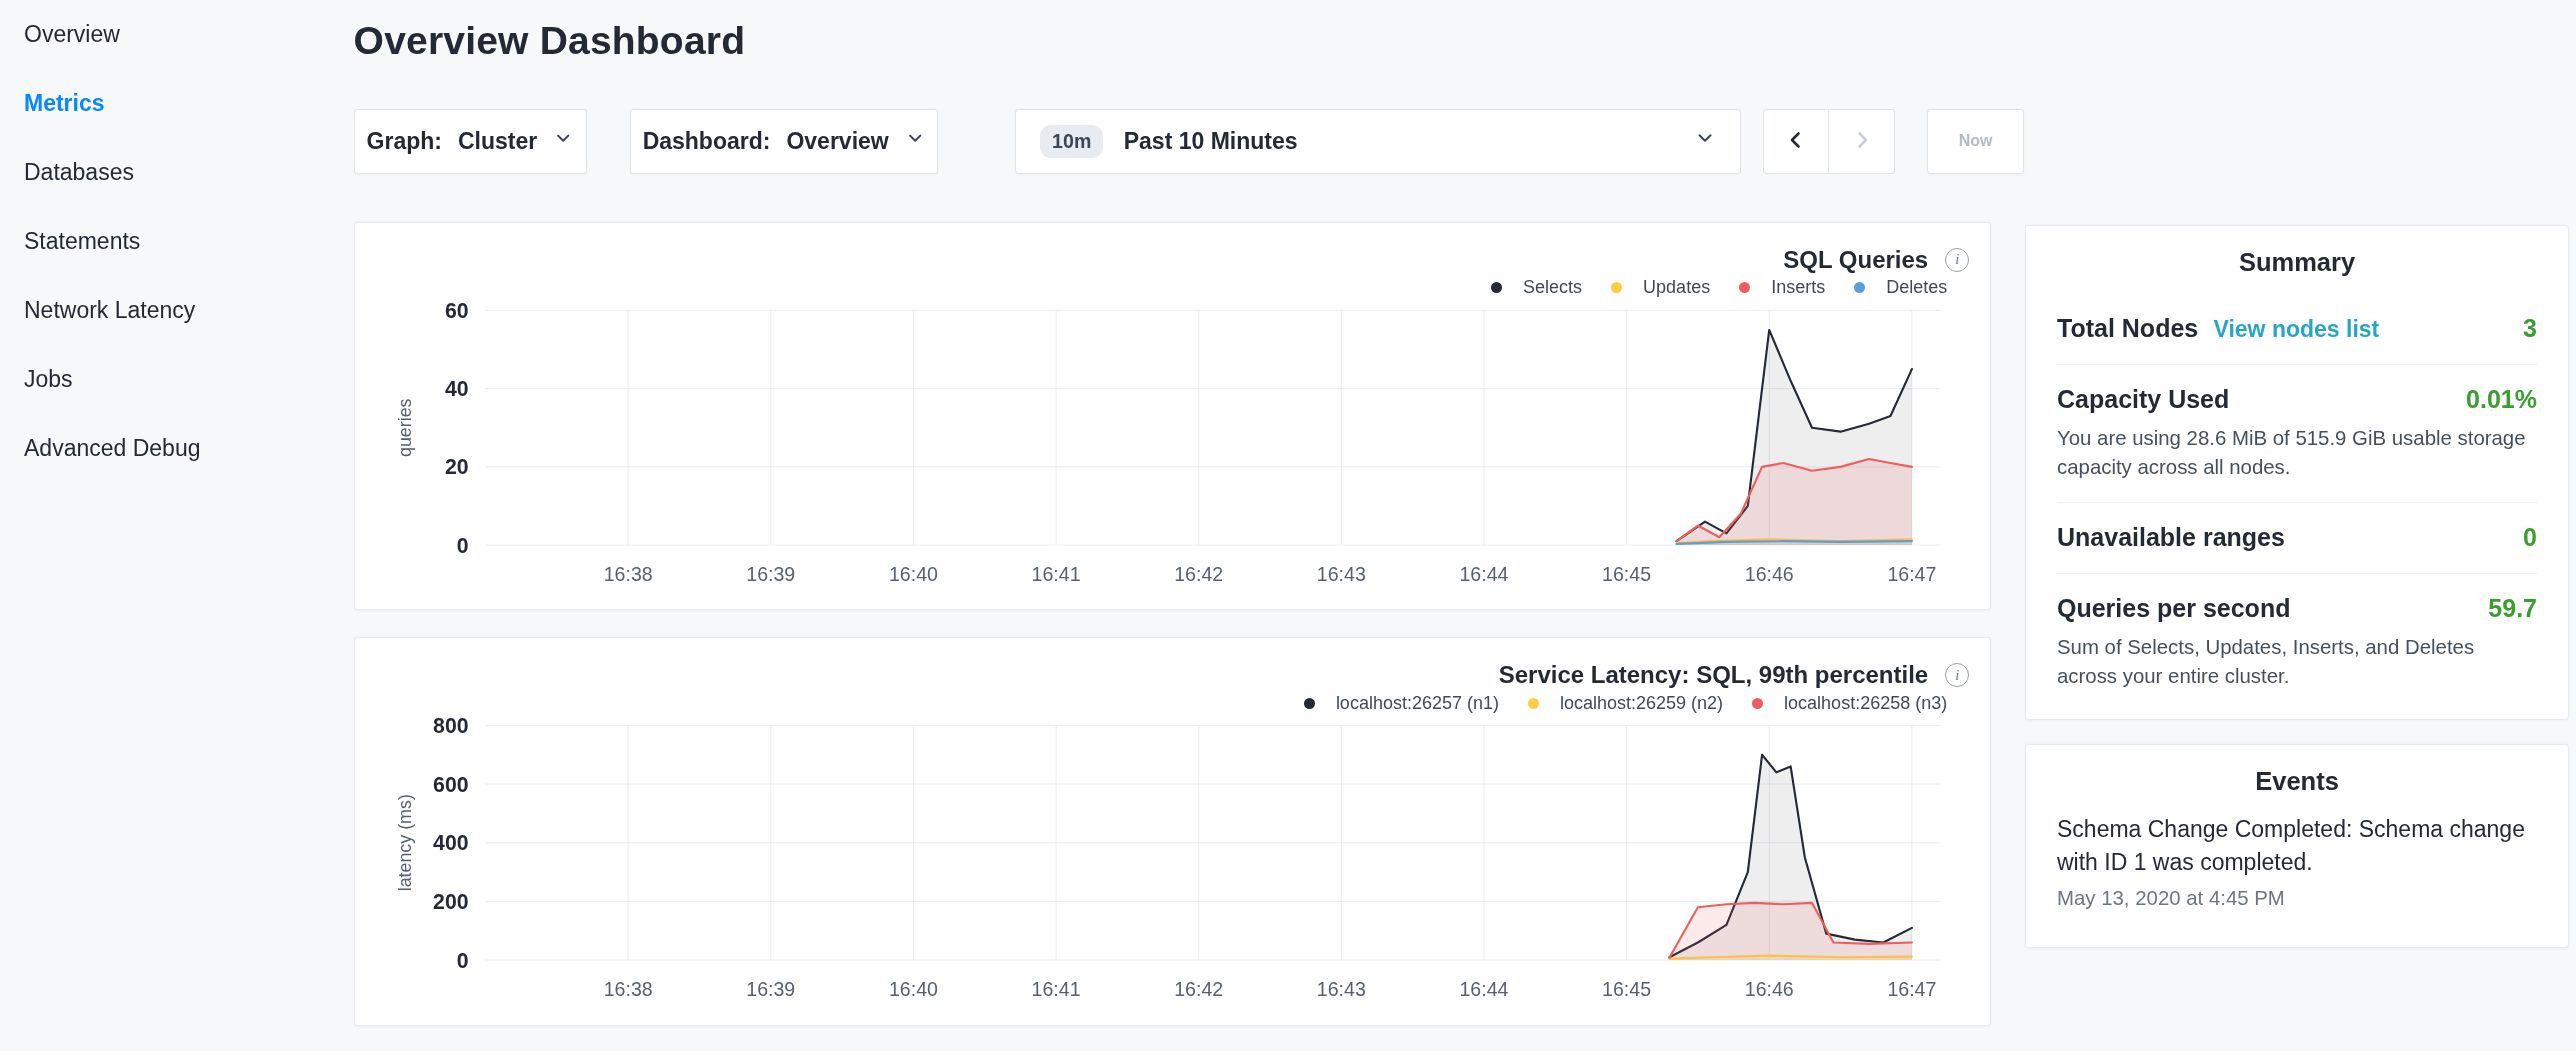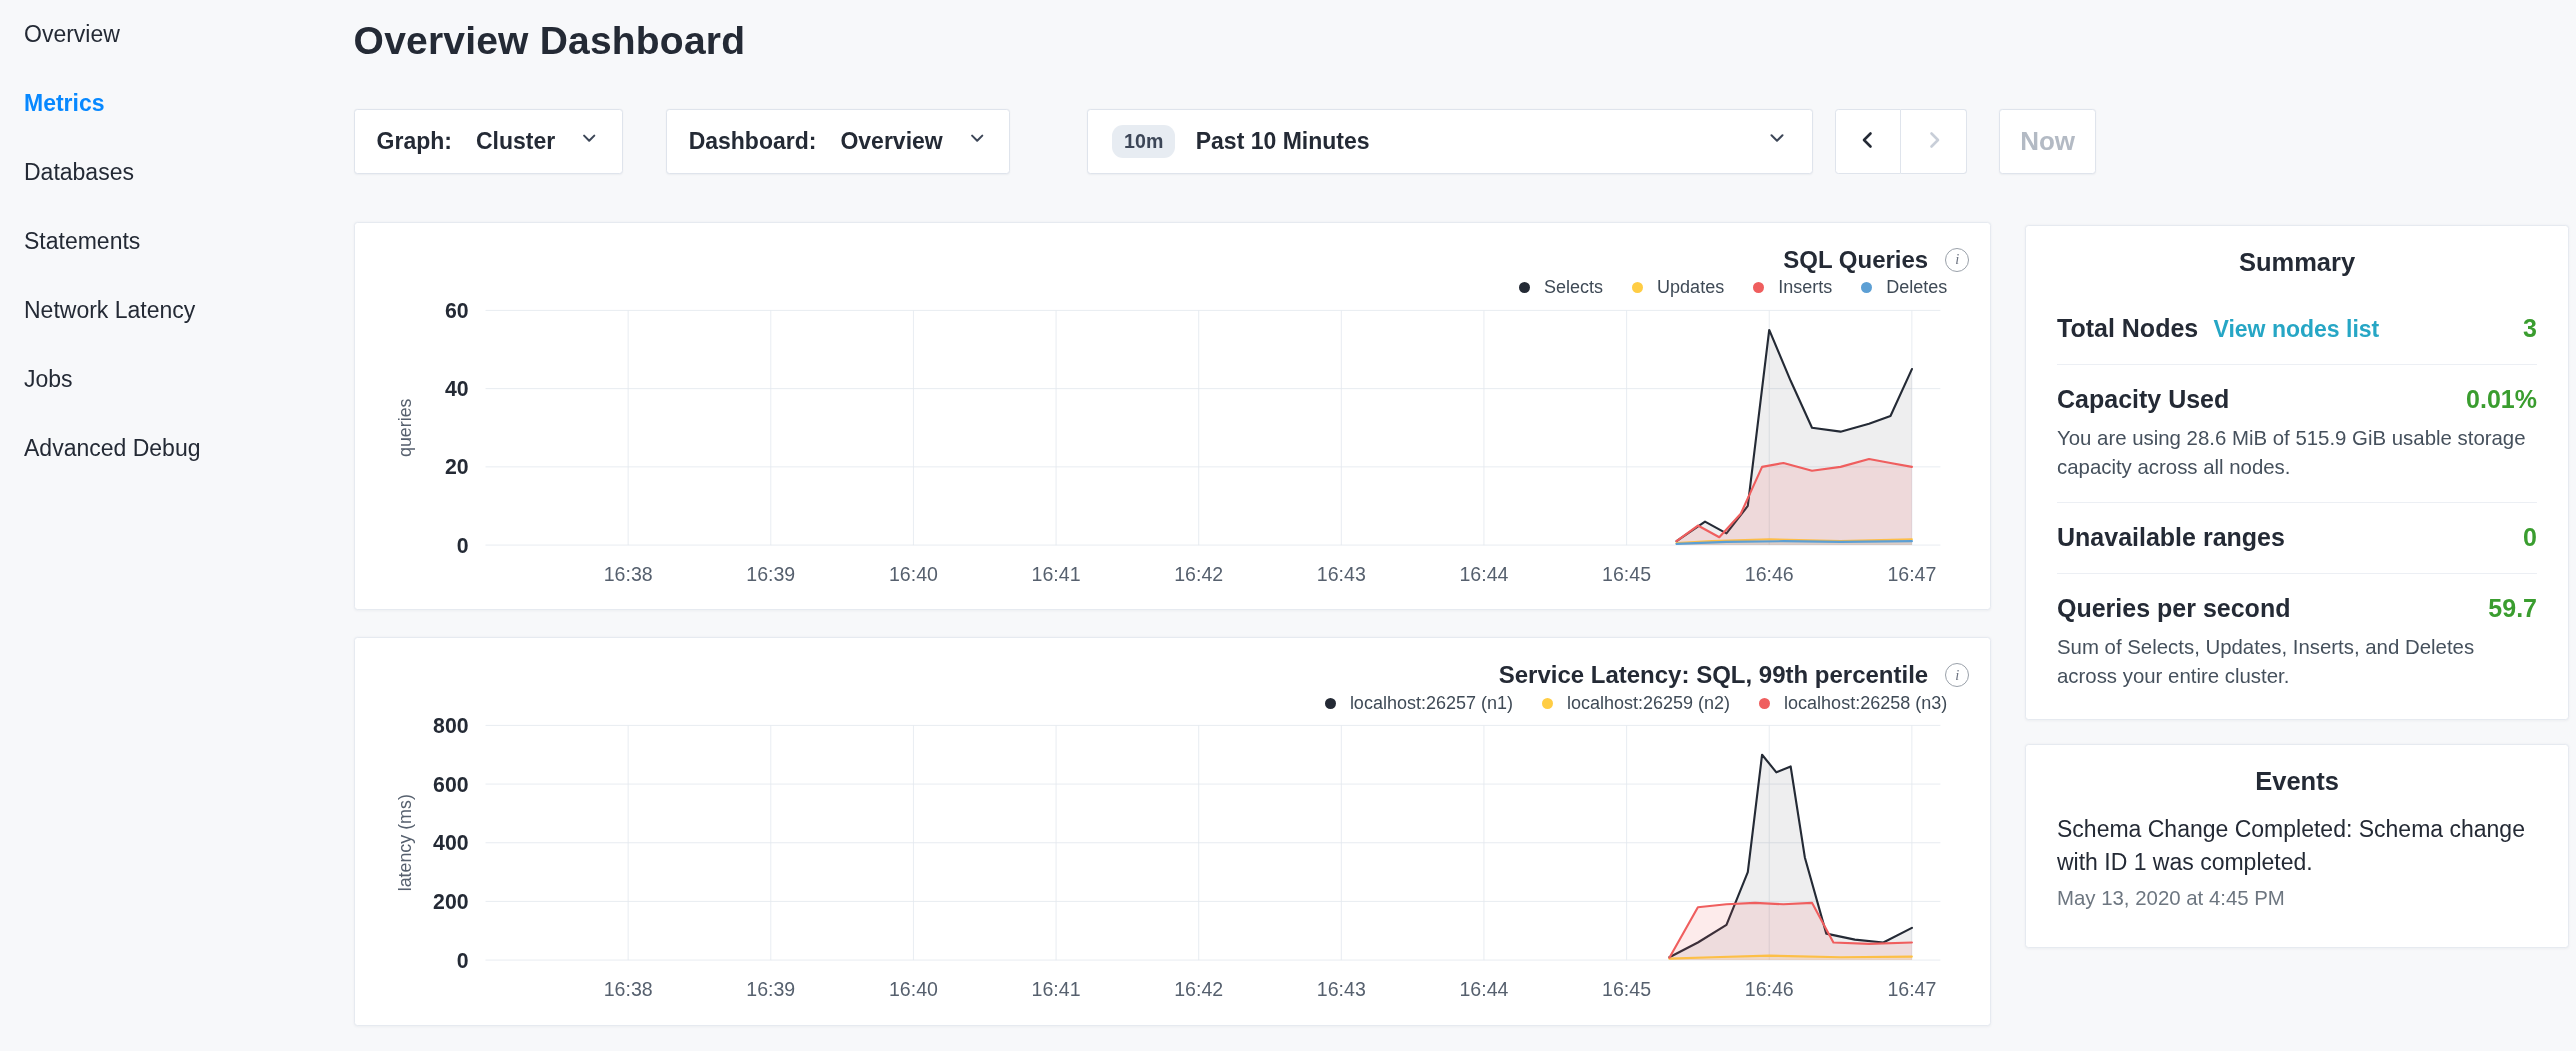--- a/index.html
+++ b/index.html
@@ -24,59 +24,59 @@
   
   .main{flex:0 0 1651px;width:1651px;padding:12px 0 0 13.6px;}
   h1.page-title{font-size:39px;font-weight:700;color:var(--dark);margin-top:6.8px;letter-spacing:0.2px;}
 
   .controls{display:flex;align-items:center;margin-top:46px;}
   .btnlike{
     background:#fff;border:0.9px solid #dfe4ec;border-radius:3.4px;height:65px;
     display:inline-flex;align-items:center;font-size:23px;color:var(--dark);
     box-shadow:0 0.9px 1.7px rgba(45,55,72,.05);cursor:pointer;
   }
-  .dropdown{padding:0 22px;gap:24px;font-weight:600;}
+  .dropdown{padding:0 12px;gap:16px;font-weight:600;}
   .dropdown + .dropdown{margin-left:43px;}
   .chev{display:inline-block;}
   .time-group{display:flex;align-items:center;margin-left:77px;}
   .time-select{width:726px;padding:0 24px;gap:20.4px;}
   .chip{
     background:#e7ecf2;border-radius:11px;padding:5.1px 12px;font-size:19.6px;
     font-weight:700;color:#3c4657;
   }
   .time-label{font-weight:700;font-size:23px;}
   .time-select .chev{margin-left:auto;}
   .pager{display:flex;margin-left:22px;}
   .pager button{
     width:66px;height:65px;background:#fff;border:0.9px solid #dfe4ec;
     display:flex;align-items:center;justify-content:center;cursor:pointer;
   }
   .pager button:first-child{border-radius:3.4px 0 0 3.4px;}
   .pager button:last-child{border-radius:0 3.4px 3.4px 0;border-left:none;}
   .now-btn{
     margin-left:32px;width:97px;justify-content:center;
-    color:#b3bac4;font-weight:600;font-size:26px;
+    color:#b3bac4;font-weight:600;font-size:16px;
   }
 
   
   .card{
     background:#fff;border:0.9px solid var(--border);border-radius:3.4px;
     box-shadow:0 0.9px 2.6px rgba(45,55,72,.05);
   }
   .chart-card{width:1637px;padding:17px 20.4px 8.5px;margin-top:48px;}
   .chart-card + .chart-card{margin-top:27px;}
   .chart-title-row{display:flex;align-items:center;justify-content:flex-end;gap:17px;margin-top:6px;}
   .chart-title-row h2{font-size:24px;font-weight:700;color:var(--dark);}
   .info-icon{
     width:24px;height:24px;border:1.7px solid #9aa1aa;border-radius:50%;
     display:inline-flex;align-items:center;justify-content:center;
     font-size:14.5px;color:#6b7280;font-style:italic;font-family:"Liberation Serif",serif;
   }
   .legend{display:flex;justify-content:flex-end;gap:29px;margin:3.4px 22px 1.7px 0;}
-  .legend-item{display:inline-flex;align-items:center;gap:14px;font-size:18px;color:#3f4a56;}
+  .legend-item{display:inline-flex;align-items:center;gap:21px;font-size:18px;color:#3f4a56;}
   .legend-dot{width:11px;height:11px;border-radius:50%;display:inline-block;background:#888;}
   svg.chart text{font-family:"Liberation Sans",sans-serif;}
 
   
   .right{width:544px;flex:0 0 544px;margin-left:34px;margin-top:225px;}
   .summary-card{padding:22px 31px 8.5px;}
   .panel-title{font-size:25.5px;font-weight:700;text-align:center;color:var(--dark);padding-bottom:17px;}
   .srow{padding:20.4px 0;}
   .srow + .srow{border-top:0.9px solid #eceff4;}
   .srow-main{display:flex;align-items:baseline;}

